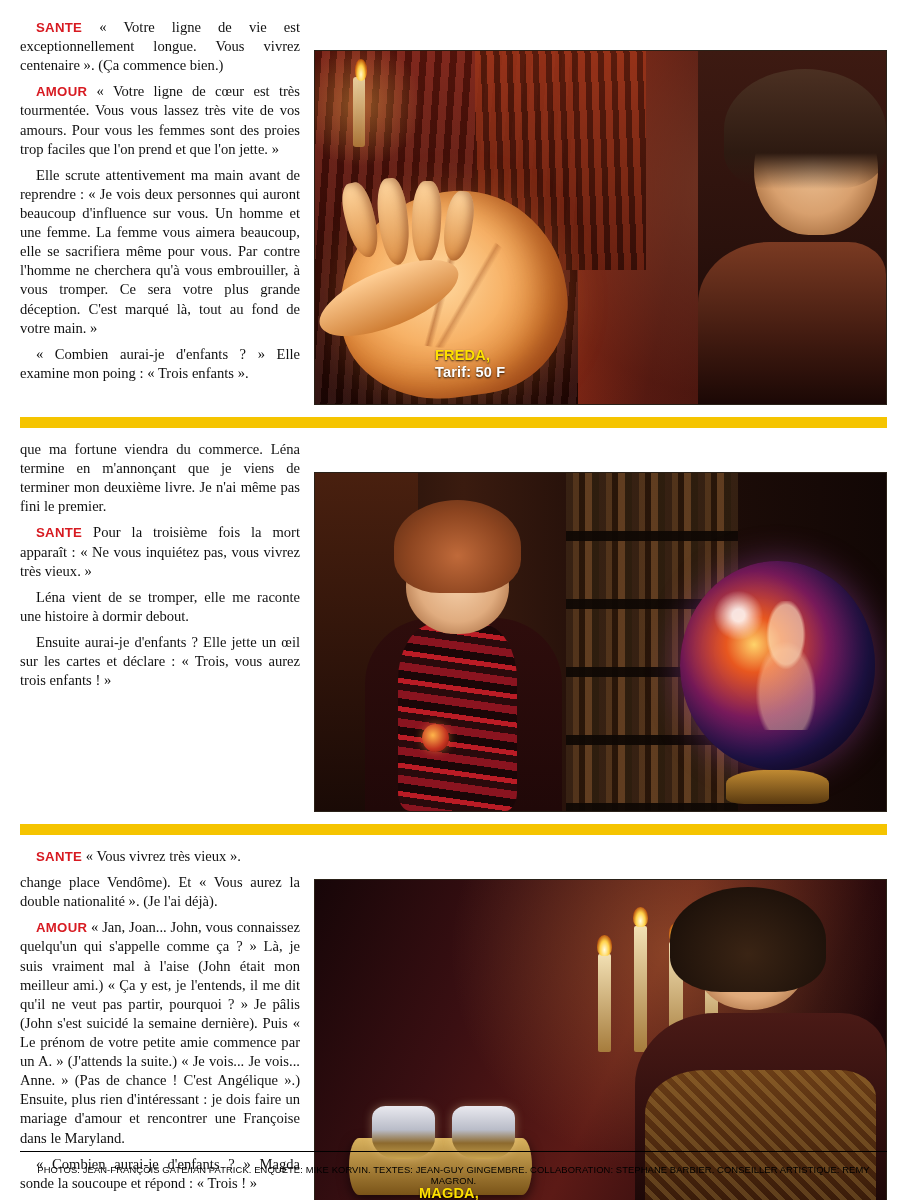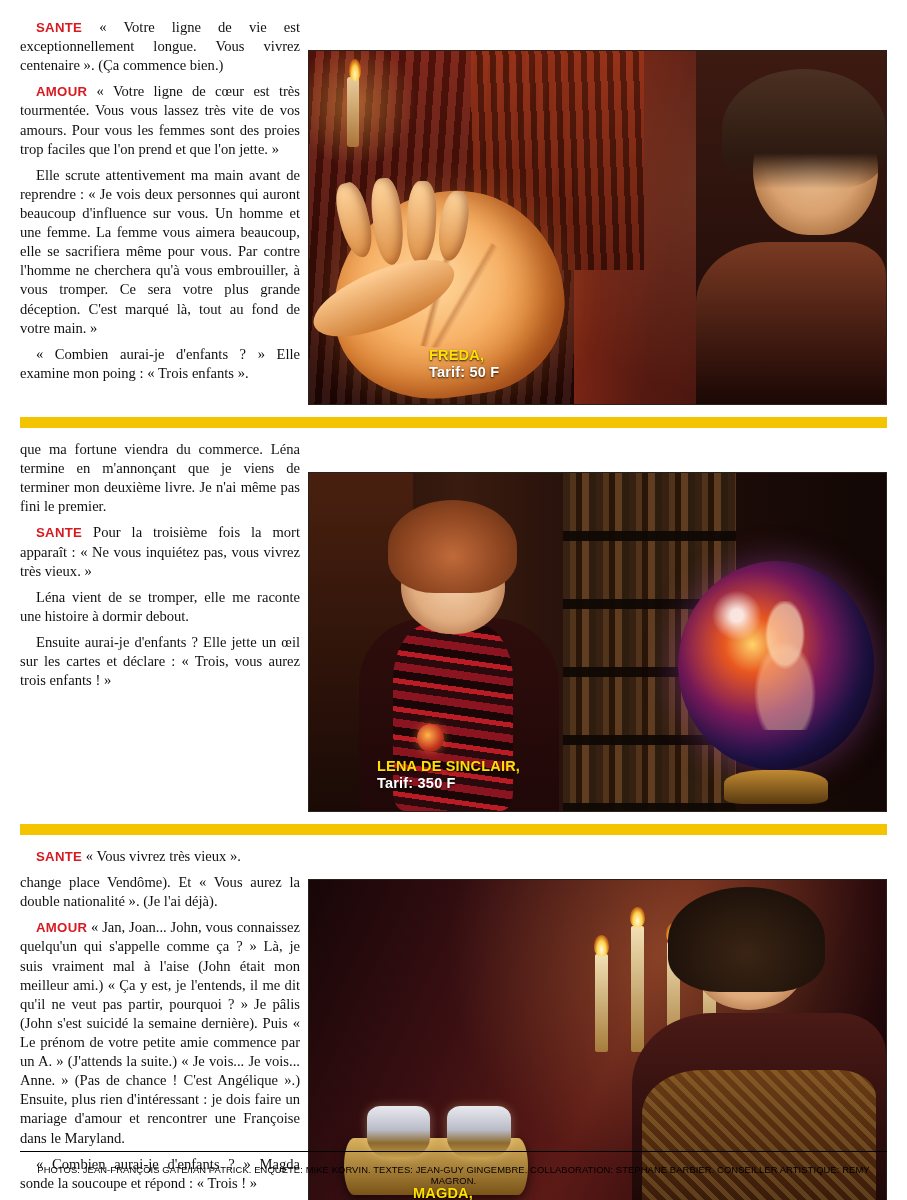--- a/index.html
+++ b/index.html
@@ -21,21 +21,21 @@
     width: 907px;
     height: 1200px;
     background: #ffffff;
     box-sizing: border-box;
     padding: 18px 20px 0 20px;
   }
 
   
   .section {
     display: flex;
-    gap: 8px;
+    gap: 14px;
     align-items: flex-start;
   }
   .col-text {
     width: 280px;
     flex: 0 0 280px;
     font-size: 14.6px;
     line-height: 1.31;
     text-align: justify;
     hyphens: auto;
   }
@@ -413,24 +413,20 @@
           <div class="p2-scarf"></div>
           <div class="p2-brooch"></div>
           <div class="p2-face"></div>
           <div class="p2-eye1"></div>
           <div class="p2-eye2"></div>
           <div class="p2-hair"></div>
         </div>
         <div class="p2-ball"></div>
         <div class="p2-ball-figure"></div>
         <div class="p2-ball-stand"></div>
-        <div class="caption" style="left:68px; bottom:18px;">
-          <div>LENA DE SINCLAIR,</div>
-          <div class="tarif">Tarif: 350 F</div>
-        </div>
       </div>
     </div>
   </div>
 
   <div class="yellow-rule"></div>
 
   <div class="section">
     <div class="col-text">
       <p class="para">
         <span class="kicker">SANTE</span>

